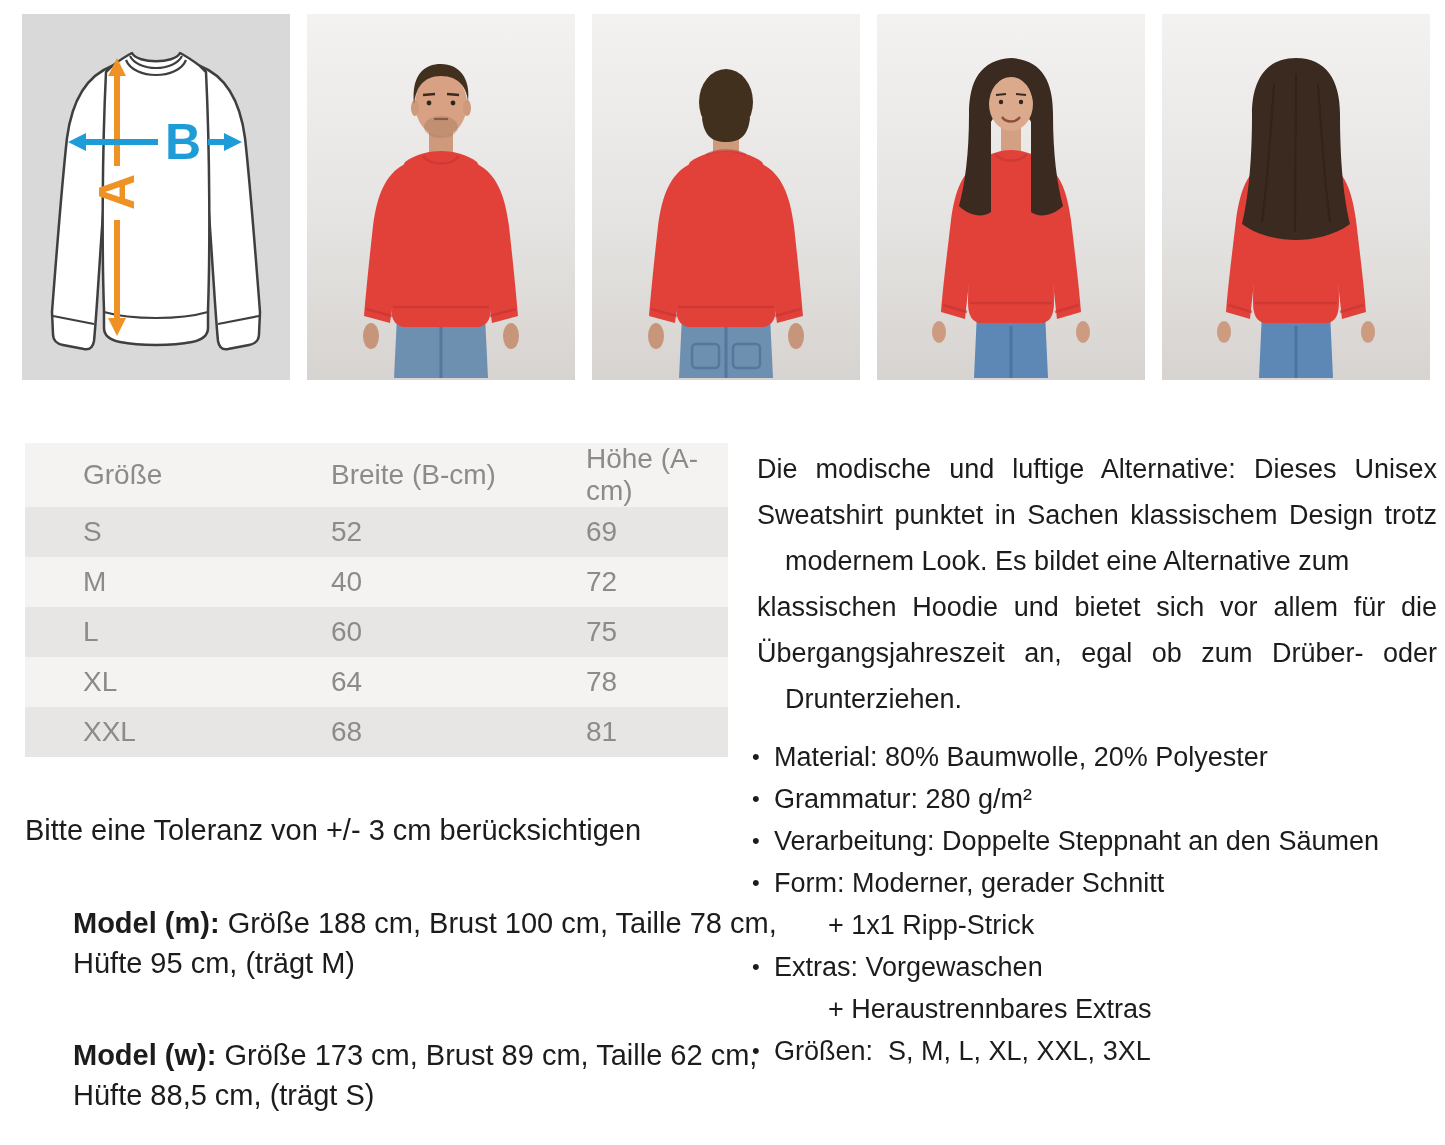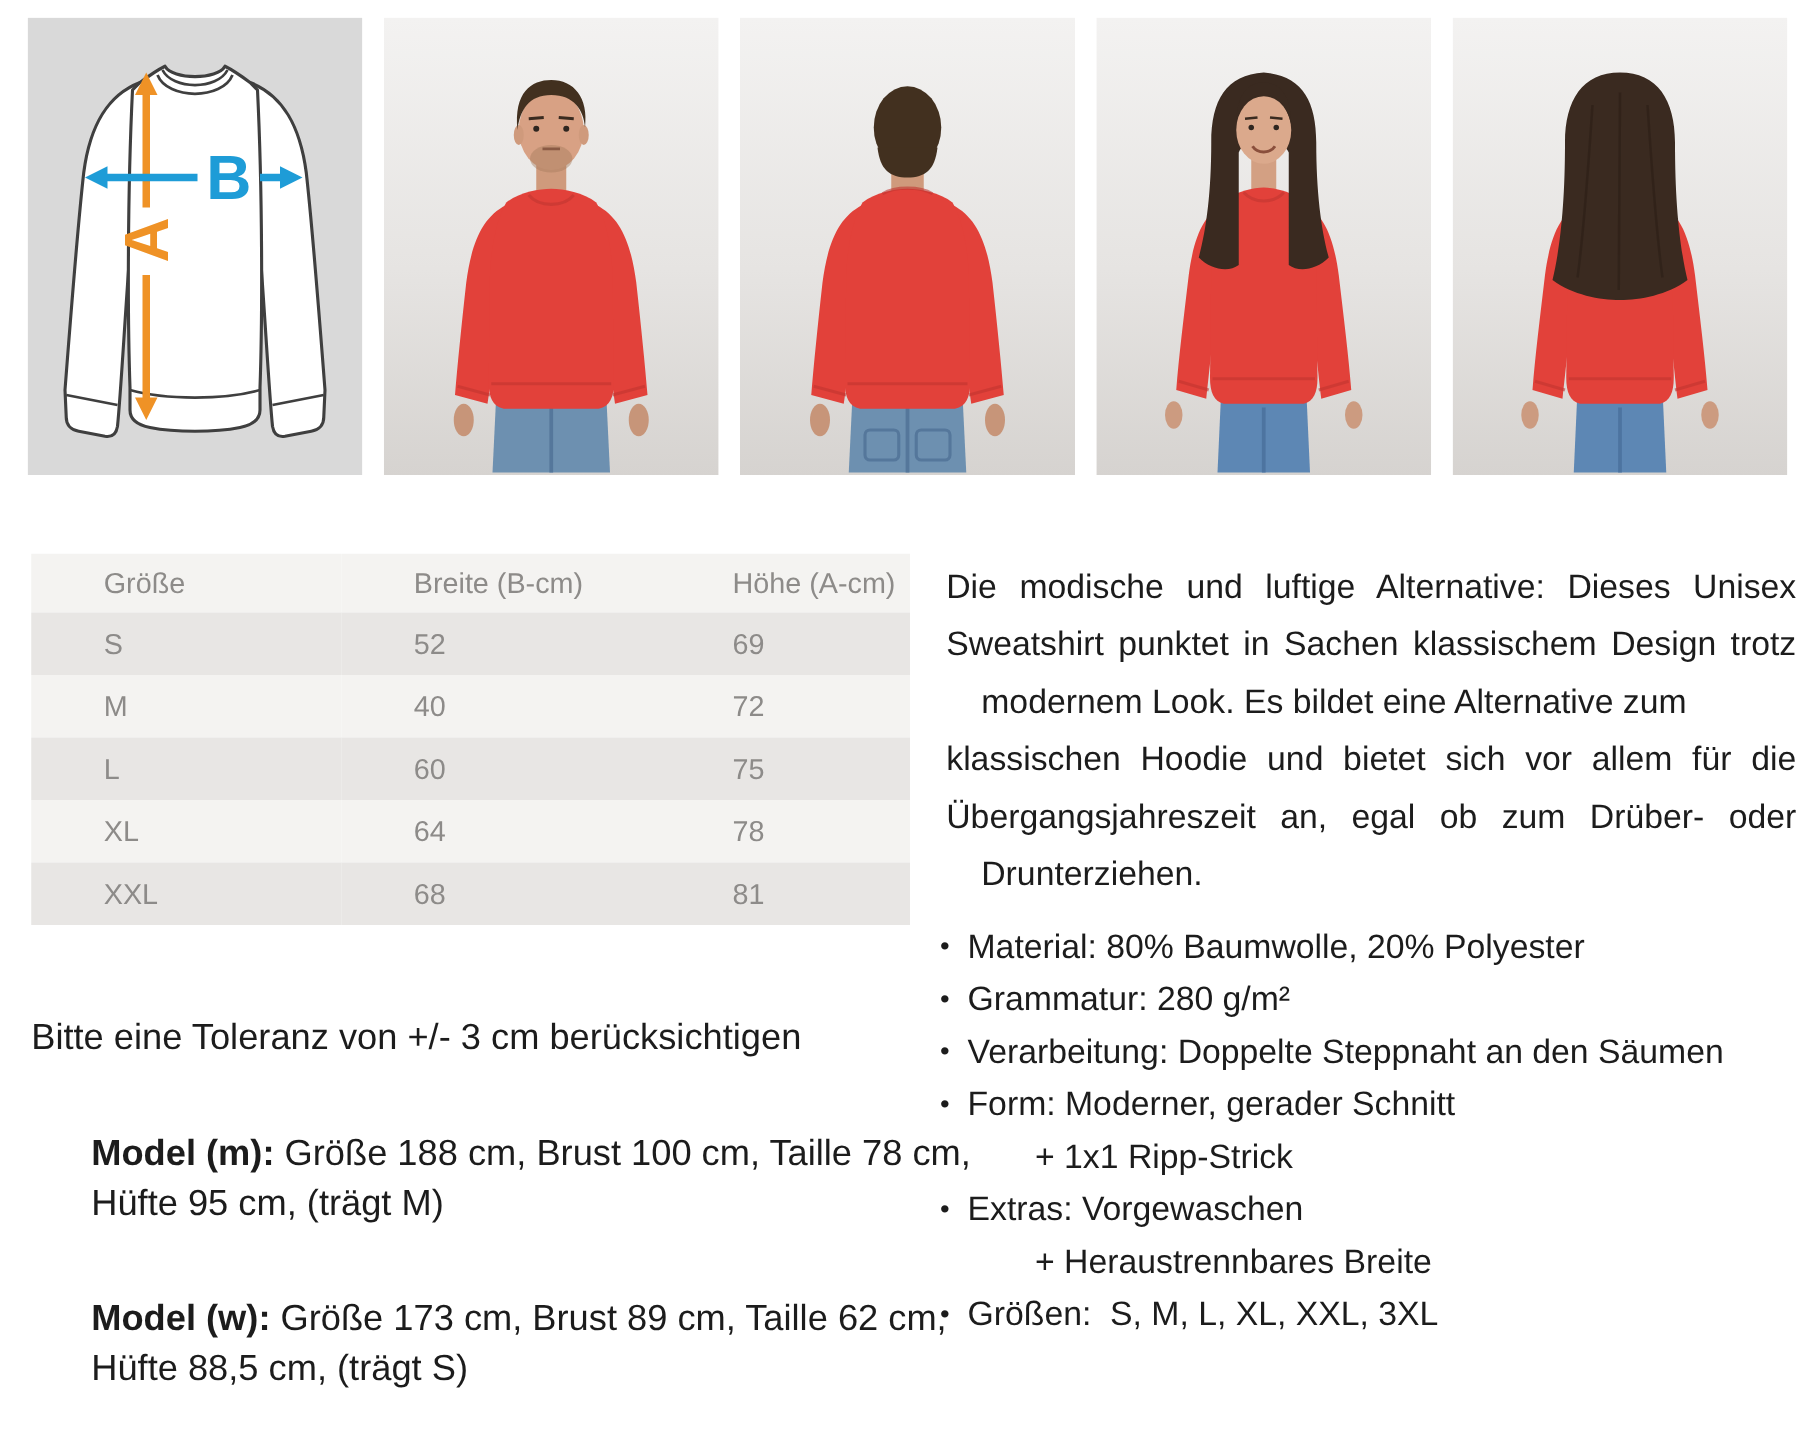--- a/index.html
+++ b/index.html
@@ -6,21 +6,21 @@
   .canvas{
     position:relative;width:1445px;height:1145px;background:#ffffff;overflow:hidden;
     font-family:"Liberation Sans", sans-serif;color:#1c1c1c;
   }
   
   .gallery{position:absolute;left:22px;top:14px;display:flex;gap:17px;}
   .panel{width:268px;height:366px;overflow:hidden;}
   .panel svg{display:block;}
   
   .size-table{position:absolute;left:25px;top:443px;width:703px;border-collapse:collapse;table-layout:fixed;
-    font-size:23px;color:#8d8b89;border-radius:20px;}
+    font-size:28px;color:#8d8b89;border-radius:20px;}
   .size-table th,.size-table td{font-weight:400;text-align:left;padding:0 0 0 58px;height:50px;}
   .size-table thead th{height:47px;background:#f4f3f1;}
   .size-table tbody tr:nth-child(odd){background:#e8e6e4;}
   .size-table tbody tr:nth-child(even){background:#f4f3f1;}
   .size-table col.c1{width:248px;} .size-table col.c2{width:255px;} .size-table col.c3{width:200px;}
   
   .tolerance{position:absolute;left:25px;top:810px;font-size:29px;line-height:40px;}
   .model-block{position:absolute;left:25px;width:712px;font-size:29px;line-height:40px;margin-left:48px;}
   .model-m{top:903px;} .model-w{top:1035px;}
   .model-block b{font-weight:700;}
@@ -310,21 +310,21 @@
         <span class="spec-text">Form: Moderner, gerader Schnitt</span>
       </div>
       <div class="spec-item indent">
         <span class="spec-text">+ 1x1 Ripp-Strick</span>
       </div>
       <div class="spec-item">
         <span class="bullet">•</span>
         <span class="spec-text">Extras: Vorgewaschen</span>
       </div>
       <div class="spec-item indent">
-        <span class="spec-text">+ Heraustrennbares Breite</span>
+        <span class="spec-text">+ Heraustrennbares Extras</span>
       </div>
       <div class="spec-item">
         <span class="bullet">•</span>
         <span class="spec-text">Größen:  S, M, L, XL, XXL, 3XL</span>
       </div>
     </div>
 
 </div>
 
 </body></html>

